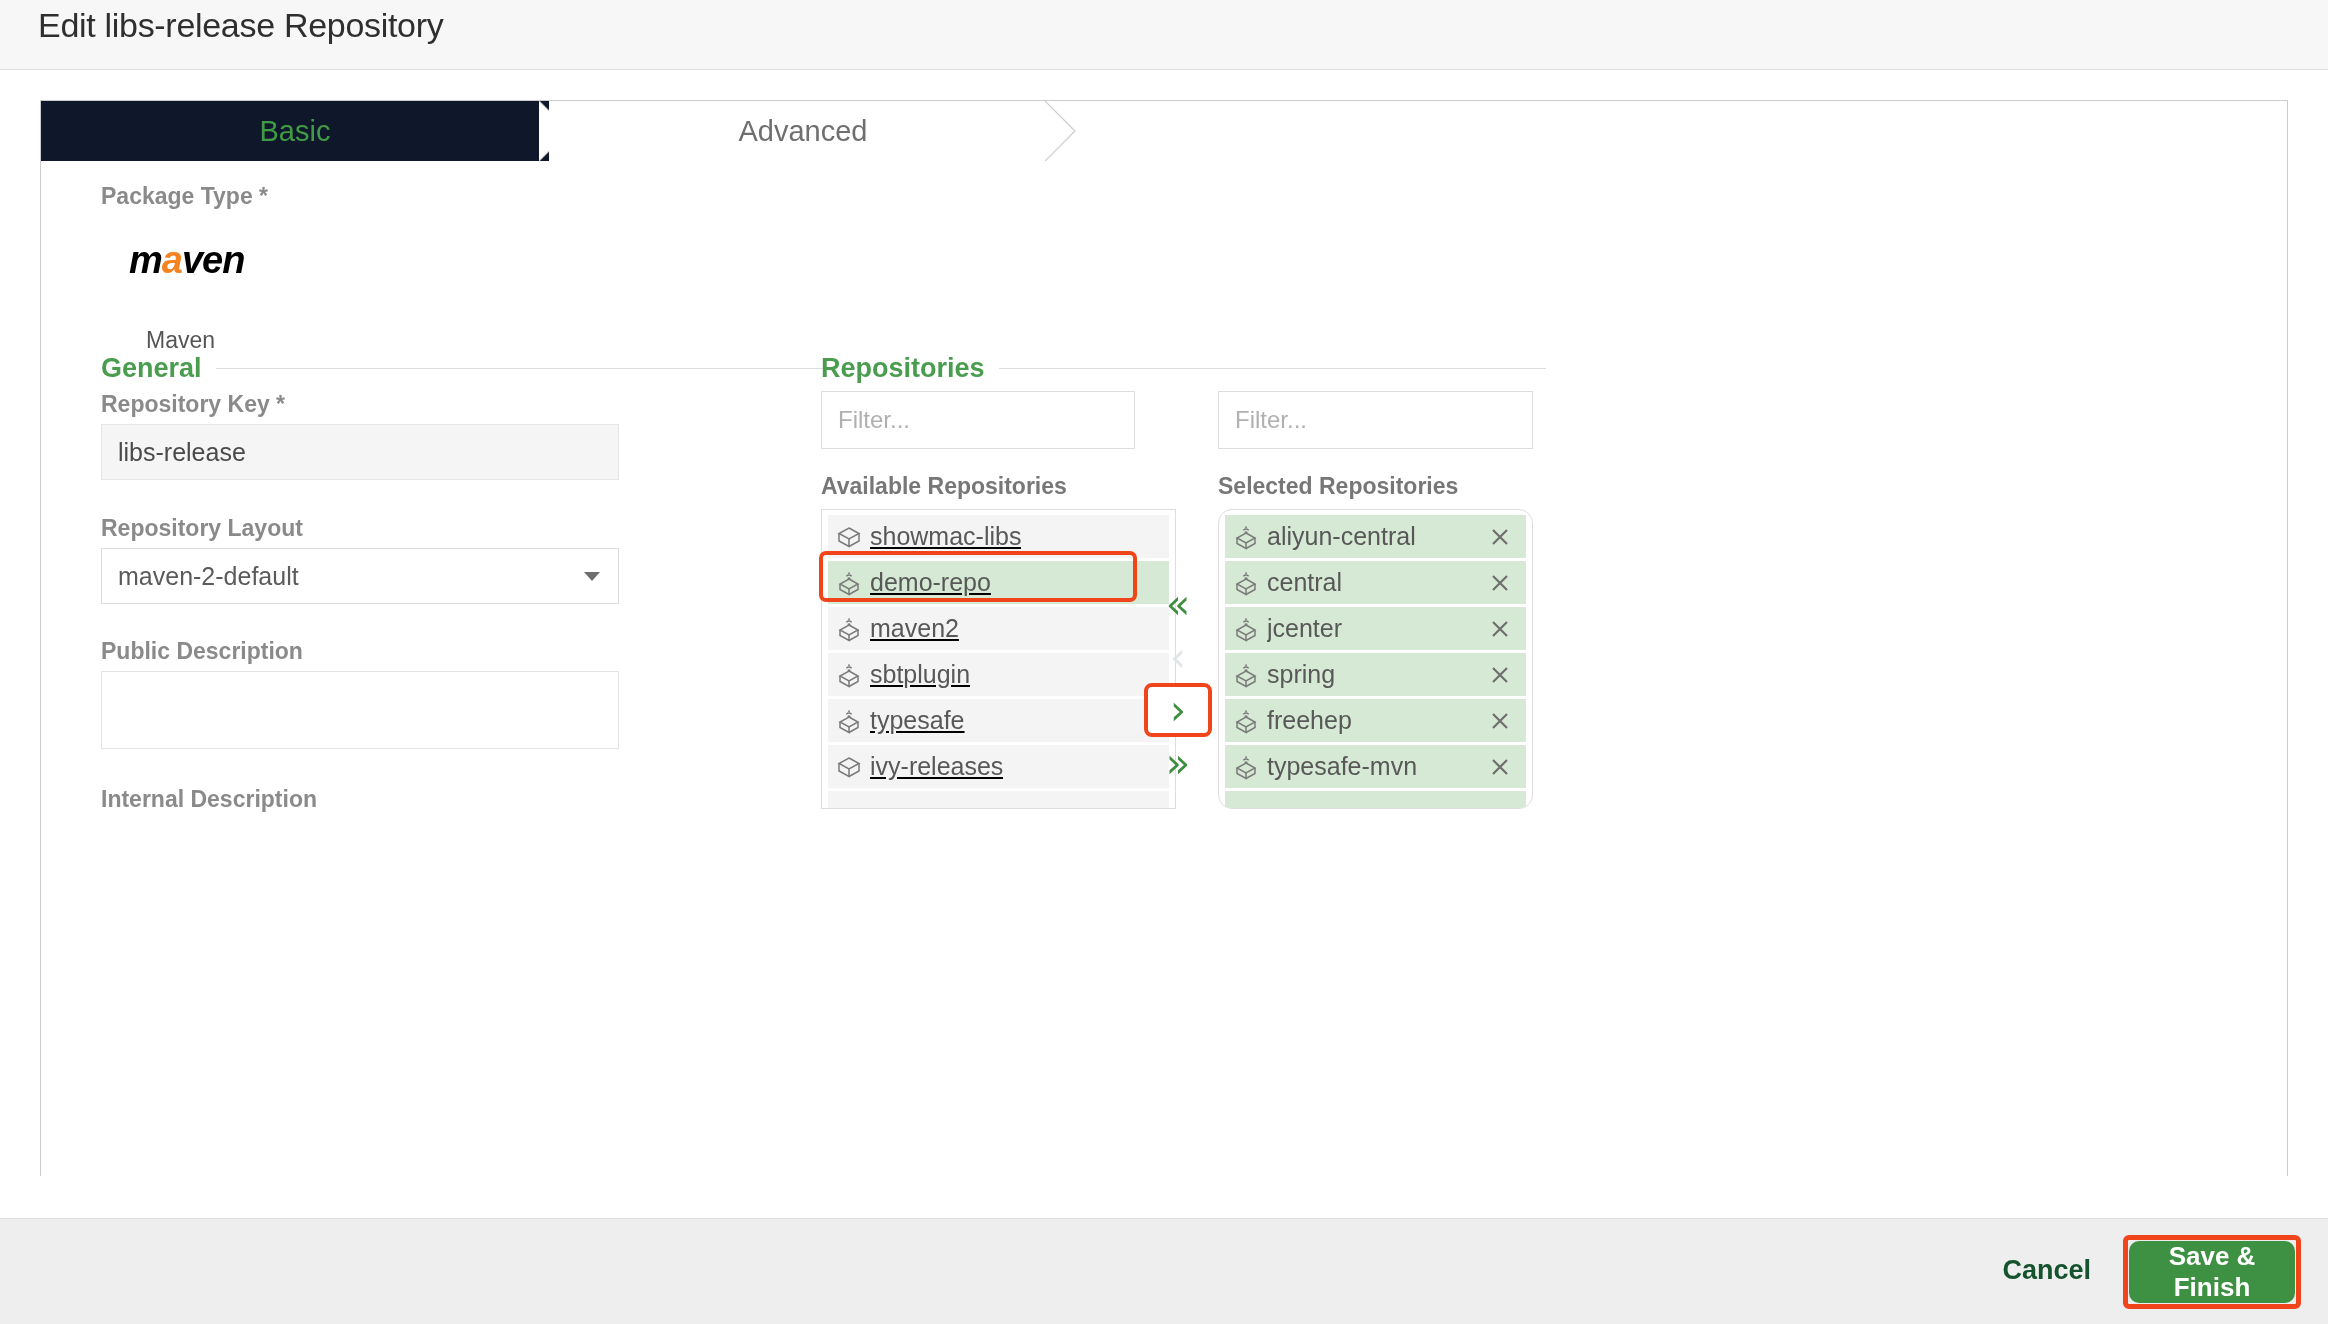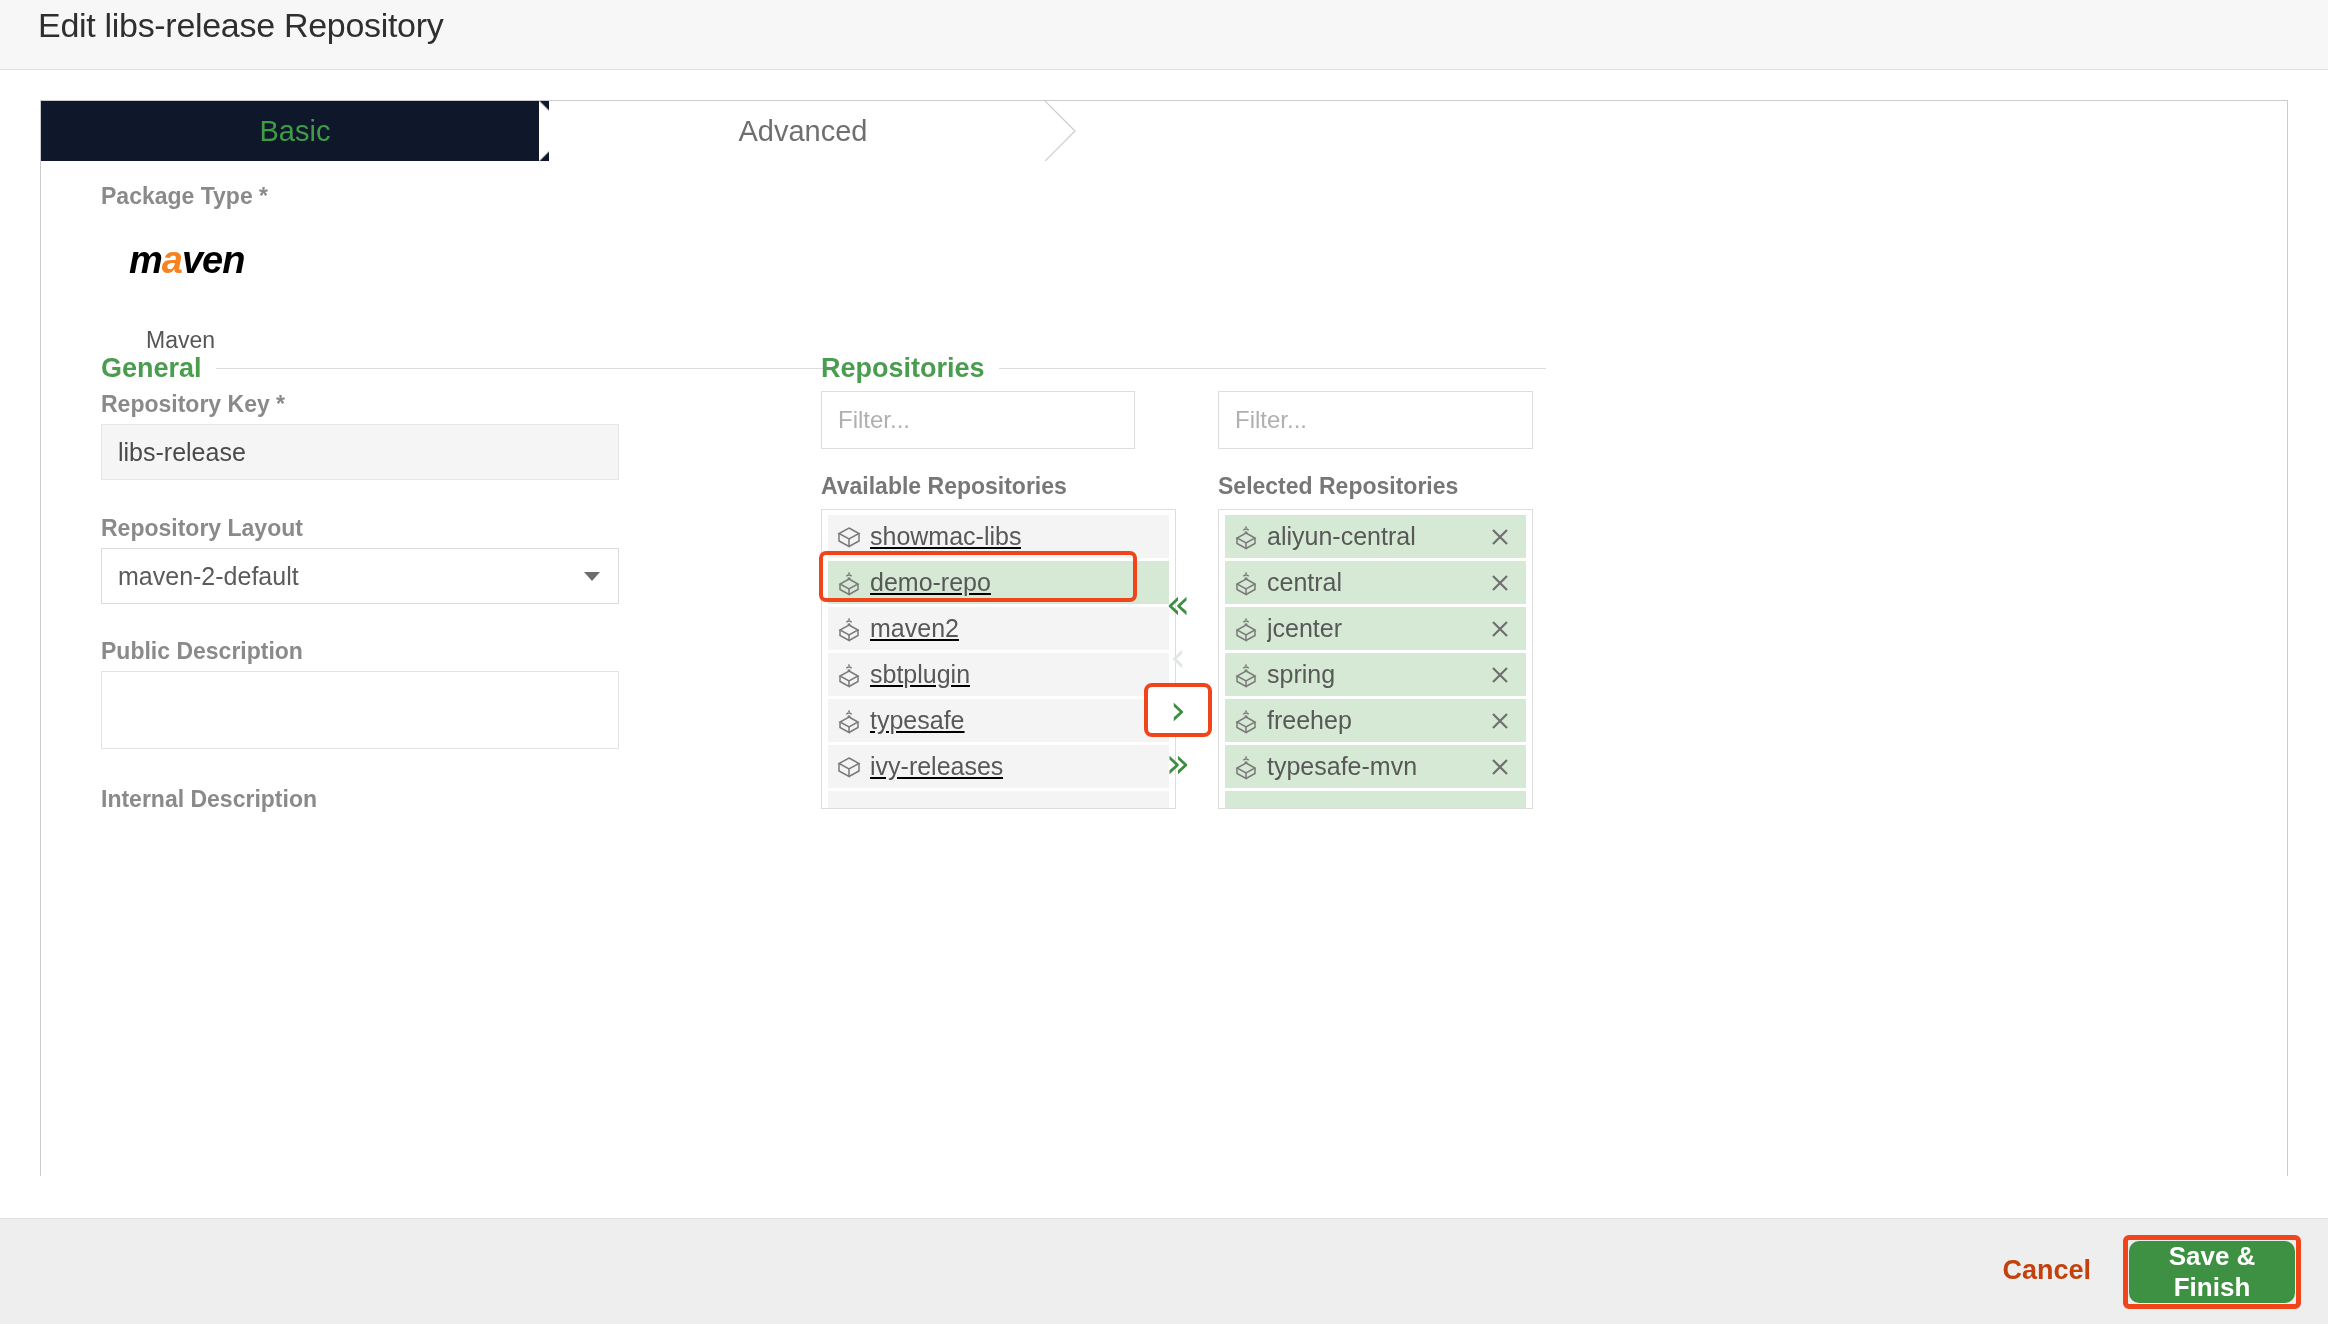--- a/index.html
+++ b/index.html
@@ -161,21 +161,21 @@
 
   .list-box {
     position: absolute; top: 348px;
     height: 300px;
     border: 1px solid #dddddd;
     background: #ffffff;
     padding: 5px 6px 0 6px;
     overflow: hidden;
   }
   .lb-left  { left: 780px; width: 355px; text-decoration: underline; }
-  .lb-right { left: 1177px; width: 315px; }
+  .lb-right { left: 1177px; width: 315px; border-radius: 14px; }
 
   .repo-row {
     position: relative;
     height: 43px;
     margin-bottom: 3px;
     background: #f4f4f4;
     display: flex; align-items: center;
   }
   .repo-row.green    { background: #d6e9d4; }
 
@@ -238,21 +238,21 @@
 
   
   .footer-bar {
     position: absolute; left: 0; top: 1218px;
     width: 2328px; height: 106px;
     background: #eeeeee;
     border-top: 1px solid #e0e0e0;
   }
   .btn-cancel {
     position: absolute; right: 237px; top: 36px;
-    font-size: 27px; font-weight: bold; color: #c2410c;
+    font-size: 27px; font-weight: bold; color: #14532d;
     background: transparent; border: none;
     cursor: pointer;
     font-family: "Liberation Sans", sans-serif;
   }
   .btn-save {
     position: absolute; right: 33px; top: 22px;
     width: 166px; height: 62px;
     background: #3e9142;
     border: none; border-radius: 10px;
     color: #ffffff; font-size: 26px; font-weight: bold;

